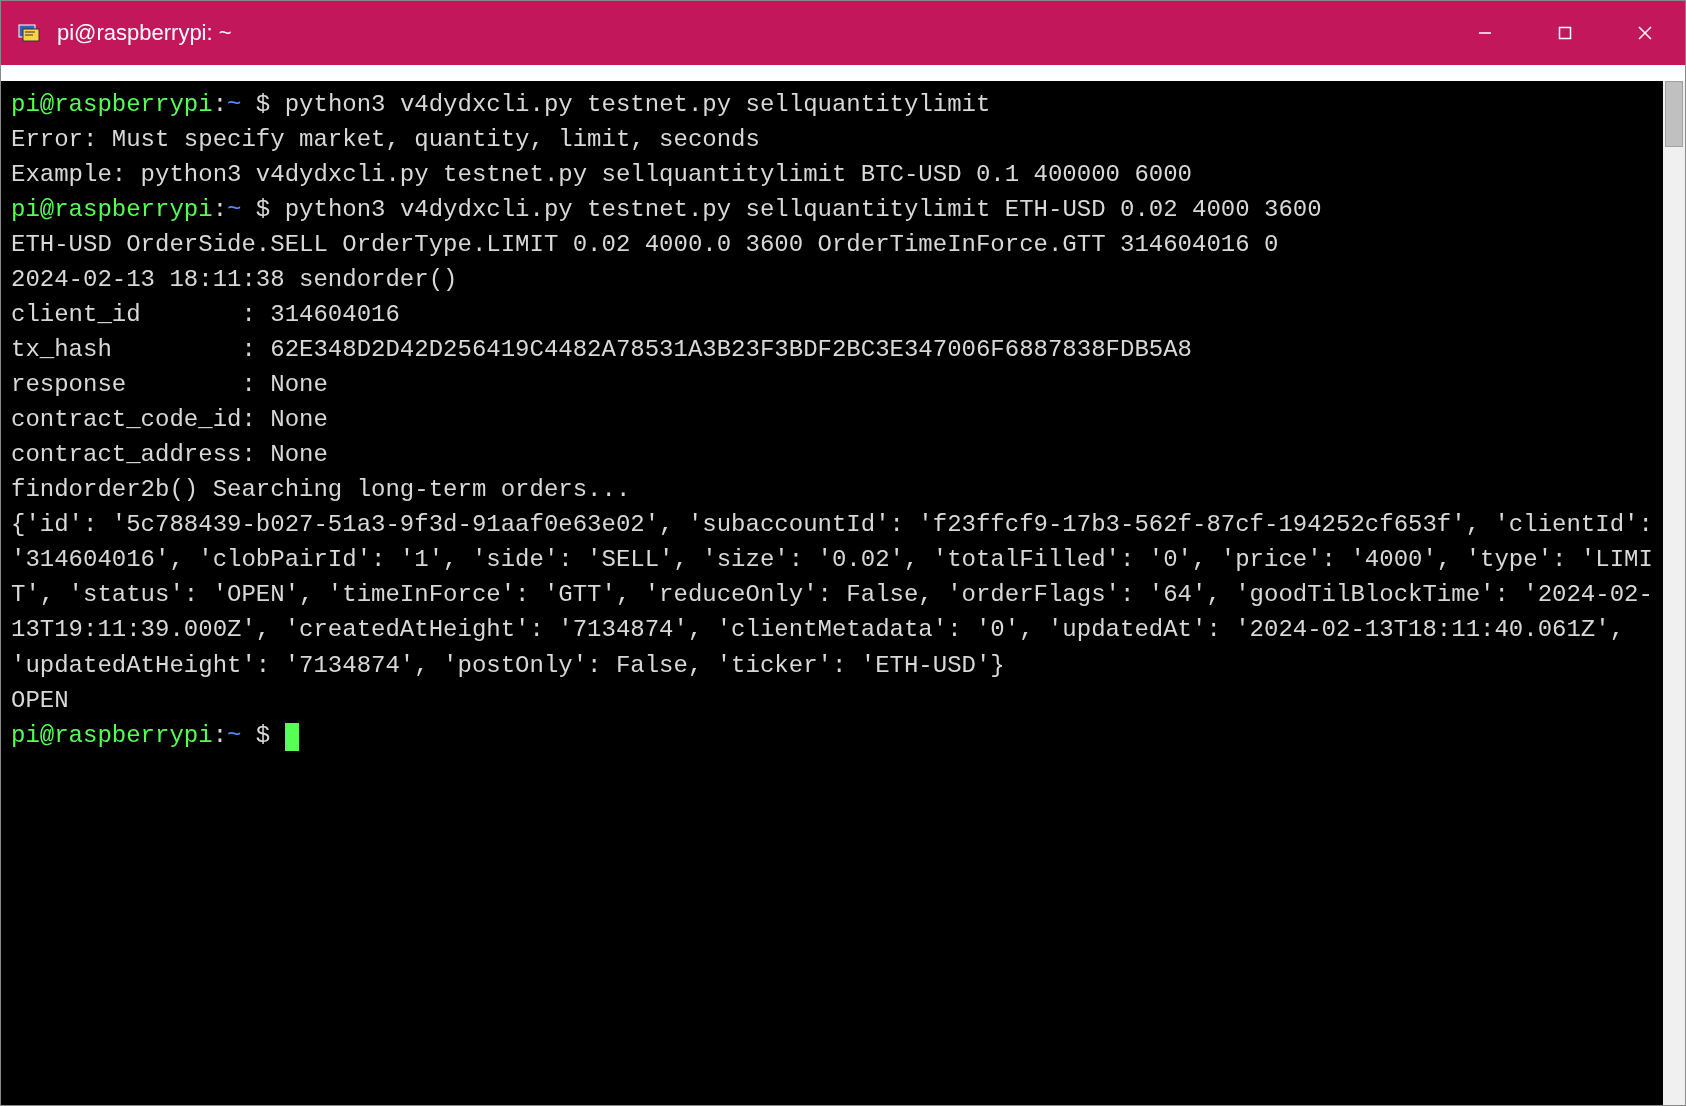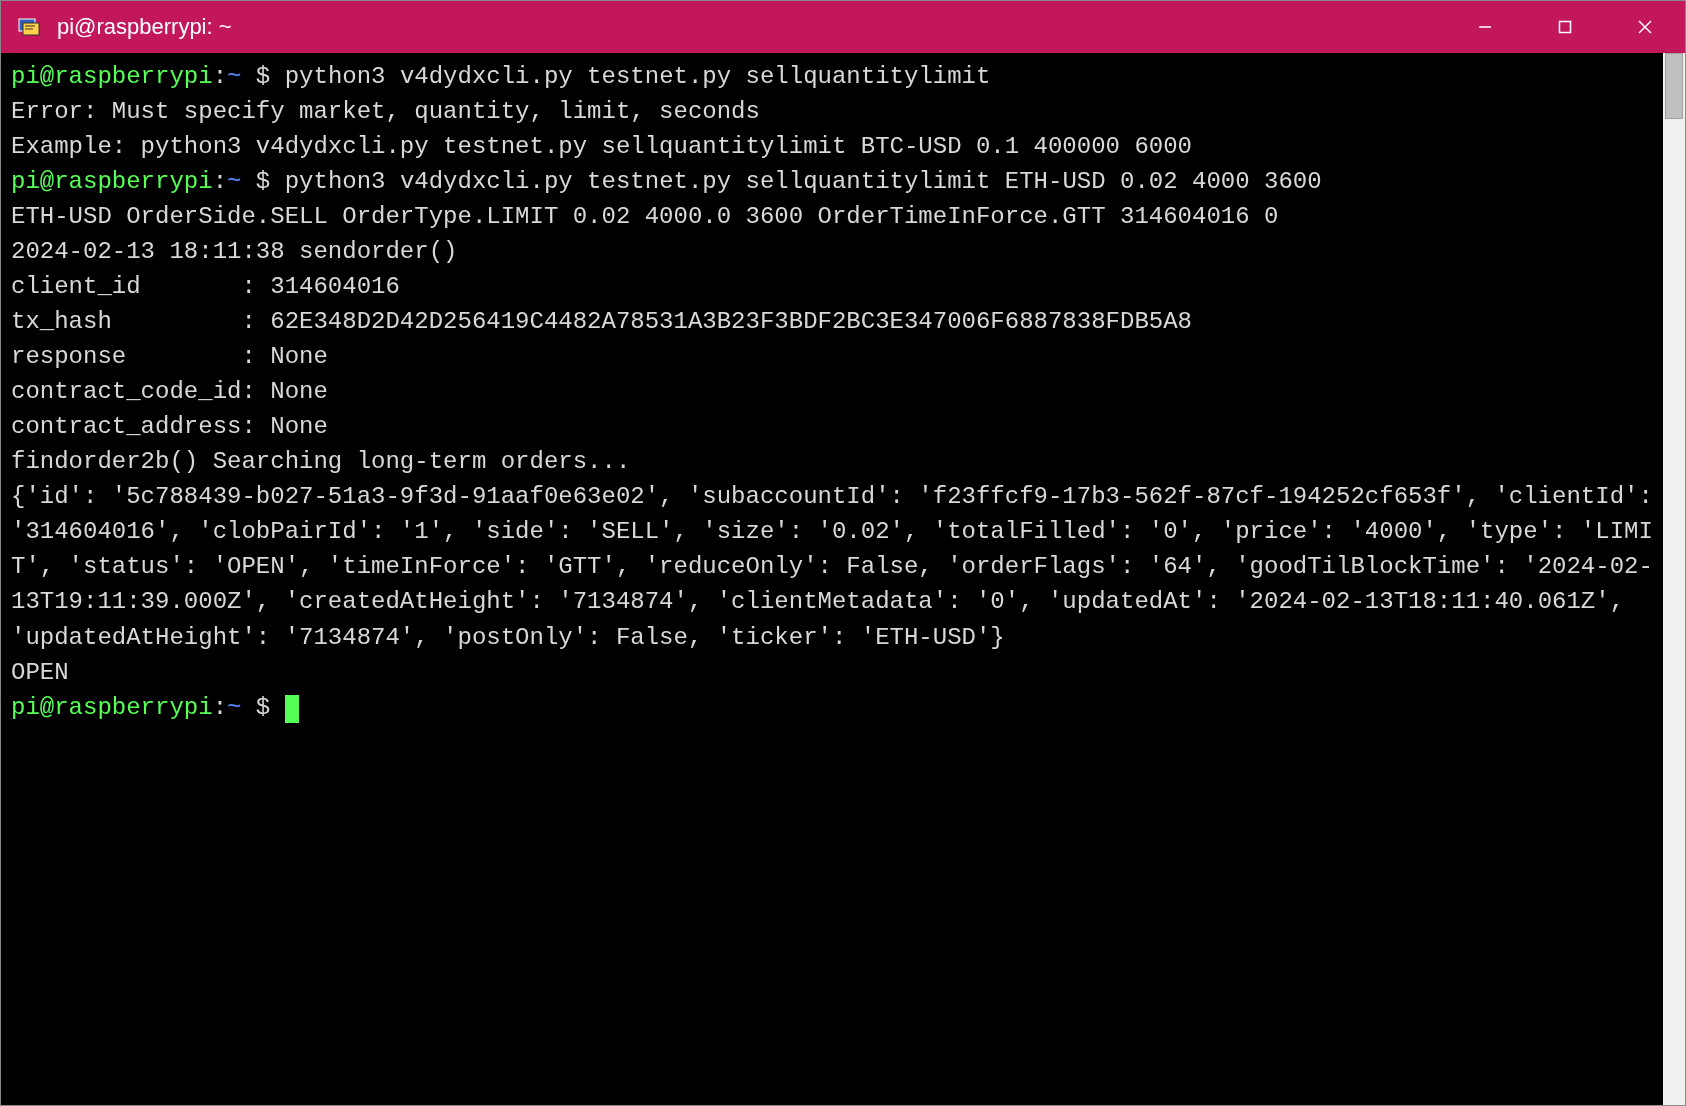--- a/index.html
+++ b/index.html
@@ -13,21 +13,21 @@
   .window {
     width: 1686px;
     height: 1106px;
     background: #fff;
     display: flex;
     flex-direction: column;
     border: 1px solid #888;
   }
   .titlebar {
     background: #c2185b;
-    height: 52px;
+    height: 64px;
     display: flex;
     align-items: center;
     color: #fff;
     font-family: "Segoe UI", Arial, sans-serif;
     font-size: 22px;
     padding-left: 14px;
     flex-shrink: 0;
   }
   .titlebar .app-icon {
     width: 28px;
@@ -51,20 +51,21 @@
     color: #fff;
     font-size: 20px;
     cursor: pointer;
   }
 
   .term-area {
     flex: 1;
     display: flex;
     background: #bef264;
     min-height: 0;
+    margin-top: 16px;
   }
   .terminal {
     flex: 1;
     background: #000;
     color: #ccc;
     padding: 6px 10px;
     font-size: 24px;
     line-height: 1.46;
     white-space: pre-wrap;
     word-break: break-all;

